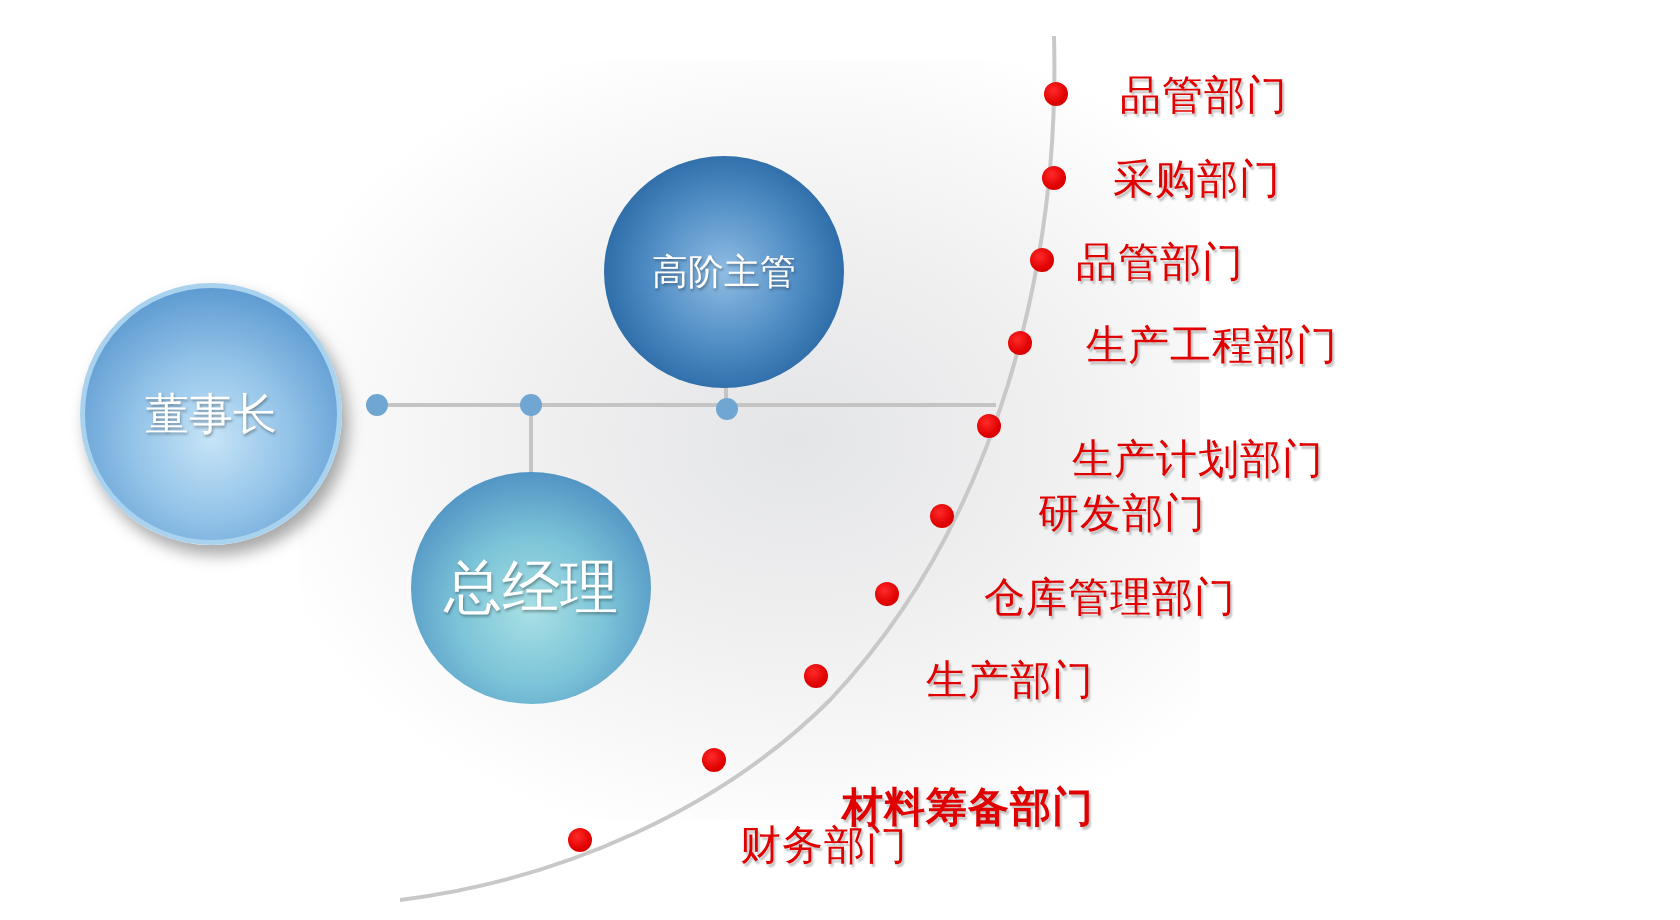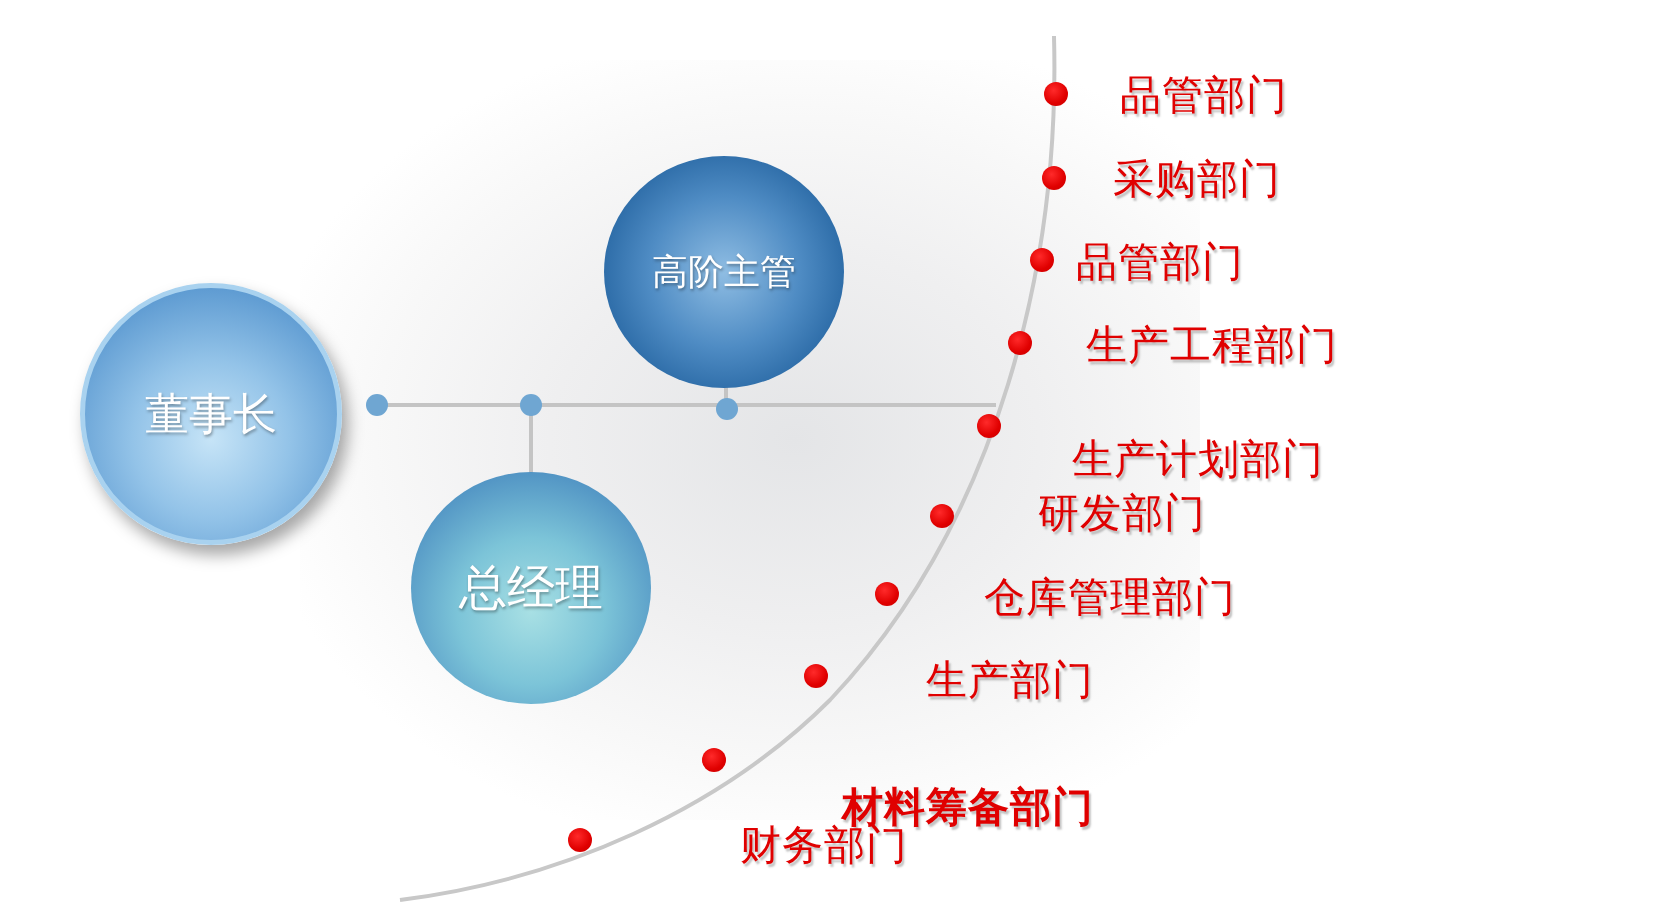--- a/index.html
+++ b/index.html
@@ -28,21 +28,21 @@
     font-size: 44px;
   }
   .node-senior {
     left: 604px; top: 156px; width: 240px; height: 232px;
     background: radial-gradient(circle at 50% 50%, #8fbde3 0%, #4f8cc4 45%, #1f5f9c 85%, #184f86 100%);
     font-size: 36px;
   }
   .node-gm {
     left: 411px; top: 472px; width: 240px; height: 232px;
     background: radial-gradient(circle at 50% 60%, #a8e0e4 0%, #7cc4d8 40%, #4d8fc2 80%, #4380bb 100%);
-    font-size: 48px;
+    font-size: 58px;
   }
   .joint {
     position: absolute; width: 22px; height: 22px; border-radius: 50%;
     background: #6fa6d2;
   }
   .dept-dot {
     position: absolute; width: 24px; height: 24px; border-radius: 50%;
     background: radial-gradient(circle at 40% 35%, #ff2a2a 0%, #e00000 60%, #c80000 100%);
   }
   .dept-label {

